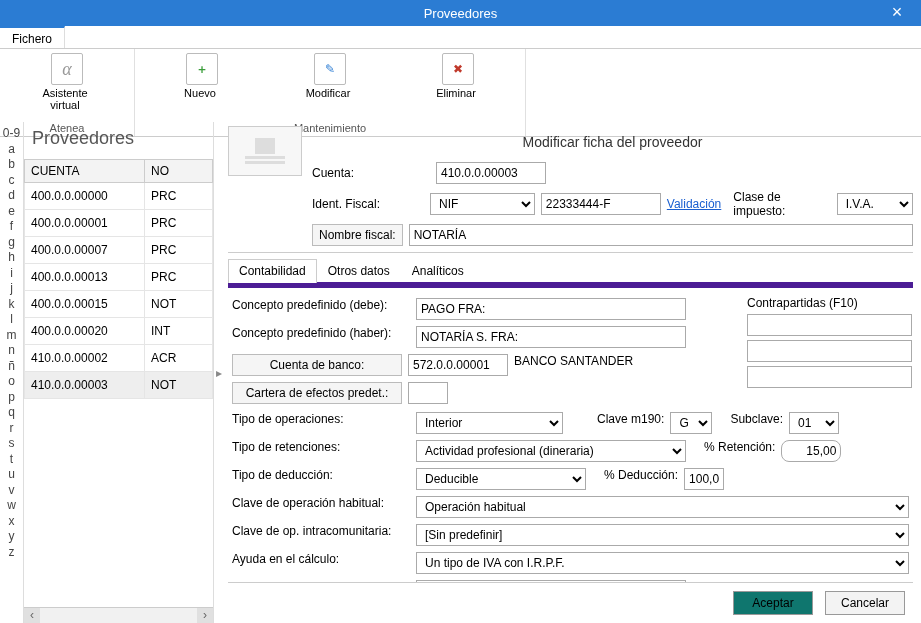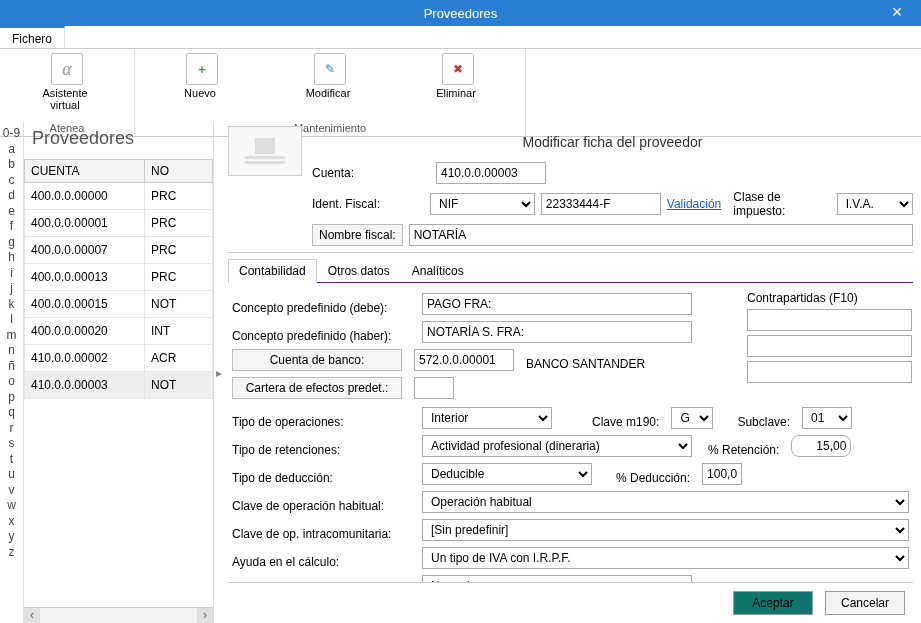--- a/index.html
+++ b/index.html
@@ -49,26 +49,26 @@
 .hdr-title { font-size: 14px; color: #333; margin: 8px 0 12px; }
 
 .hdr-rows { display:flex; flex-direction:column; gap:6px; width:100%; }
 .row { display:flex; align-items:center; gap: 6px; }
 .lbl { width: 118px; text-align: left; padding-right: 4px; }
 .lbl-btn { border:1px solid #bbb; background:#f5f5f5; padding: 2px 6px; font-size:12px; cursor:pointer; height:22px; display:inline-flex; align-items:center;}
 input[type=text], select, textarea { border: 1px solid #aaa; padding: 2px 4px; height: 22px; font-size: 12px; background:#fff;}
 select{height:22px;}
 .link { color: #1a5fd0; text-decoration: underline; cursor: pointer; }
 
-.tabs { display:flex; border-bottom: 1px solid #4c1d95; margin-top: 6px; }
+.tabs { display:flex; border-bottom: 6px solid #4c1d95; margin-top: 6px; }
 .tab { padding: 4px 10px; border: 1px solid transparent; border-bottom: none; cursor:pointer; font-size:12px;}
 .tab.active { border-color: #ccc; background:#fff; margin-bottom:-1px; }
 
 .tab-body { flex:1; padding: 10px 4px; overflow:auto; position:relative;}
-.fld-row { display:flex; align-items:flex-end; gap:12px; margin-bottom:6px; }
+.fld-row { display:flex; align-items:flex-start; gap:6px; margin-bottom:6px; }
 .fld-row .flbl { width: 178px; }
 
 .contra { position:absolute; right: 6px; top: 8px; width: 160px; }
 .contra-row { display:flex; gap:4px; margin-bottom:4px; }
 .contra-row input { flex:1; }
 
 .btns { border-top: 1px solid #ccc; padding: 8px; display:flex; justify-content:flex-end; gap: 12px; }
 .btn { min-width: 80px; height: 24px; border: 1px solid #999; background: #f3f3f3; cursor:pointer; font-size:12px;}
 .btn.primary { background:#0f766e; }
 </style>
@@ -274,30 +274,30 @@
         <input type="text" style="width: 100px;" value="572.0.0.00001">
         <span>BANCO SANTANDER</span>
       </div>
       <div class="fld-row">
         <span class="lbl-btn" style="width:170px;justify-content:center">Cartera de efectos predet.:</span>
         <input type="text" style="width: 40px;">
       </div>
 
       <div class="fld-row" style="margin-top:8px;">
         <span class="flbl">Tipo de operaciones:</span>
-        <select style="width:130px"><option>Interior</option></select>
+        <select style="width:147px"><option>Interior</option></select>
         <span style="margin-left:28px;">Clave m190:</span>
         <select style="width:42px"><option>G</option></select>
         <span style="margin-left:12px;">Subclave:</span>
         <select style="width:50px"><option>01</option></select>
       </div>
       <div class="fld-row">
         <span class="flbl">Tipo de retenciones:</span>
         <select style="width:270px"><option>Actividad profesional (dineraria)</option></select>
-        <span style="margin-left:4px;">% Retención:</span>
+        <span style="margin-left:12px;">% Retención:</span>
         <input type="text" style="width: 60px; text-align: right; border-radius: 8px;" value="15,00">
       </div>
       <div class="fld-row">
         <span class="flbl">Tipo de deducción:</span>
         <select style="width:170px"><option>Deducible</option></select>
         <span style="margin-left:12px;">% Deducción:</span>
         <input type="text" style="width: 40px; text-align: right;" value="100,00">
       </div>
       <div class="fld-row">
         <span class="flbl">Clave de operación habitual:</span>

